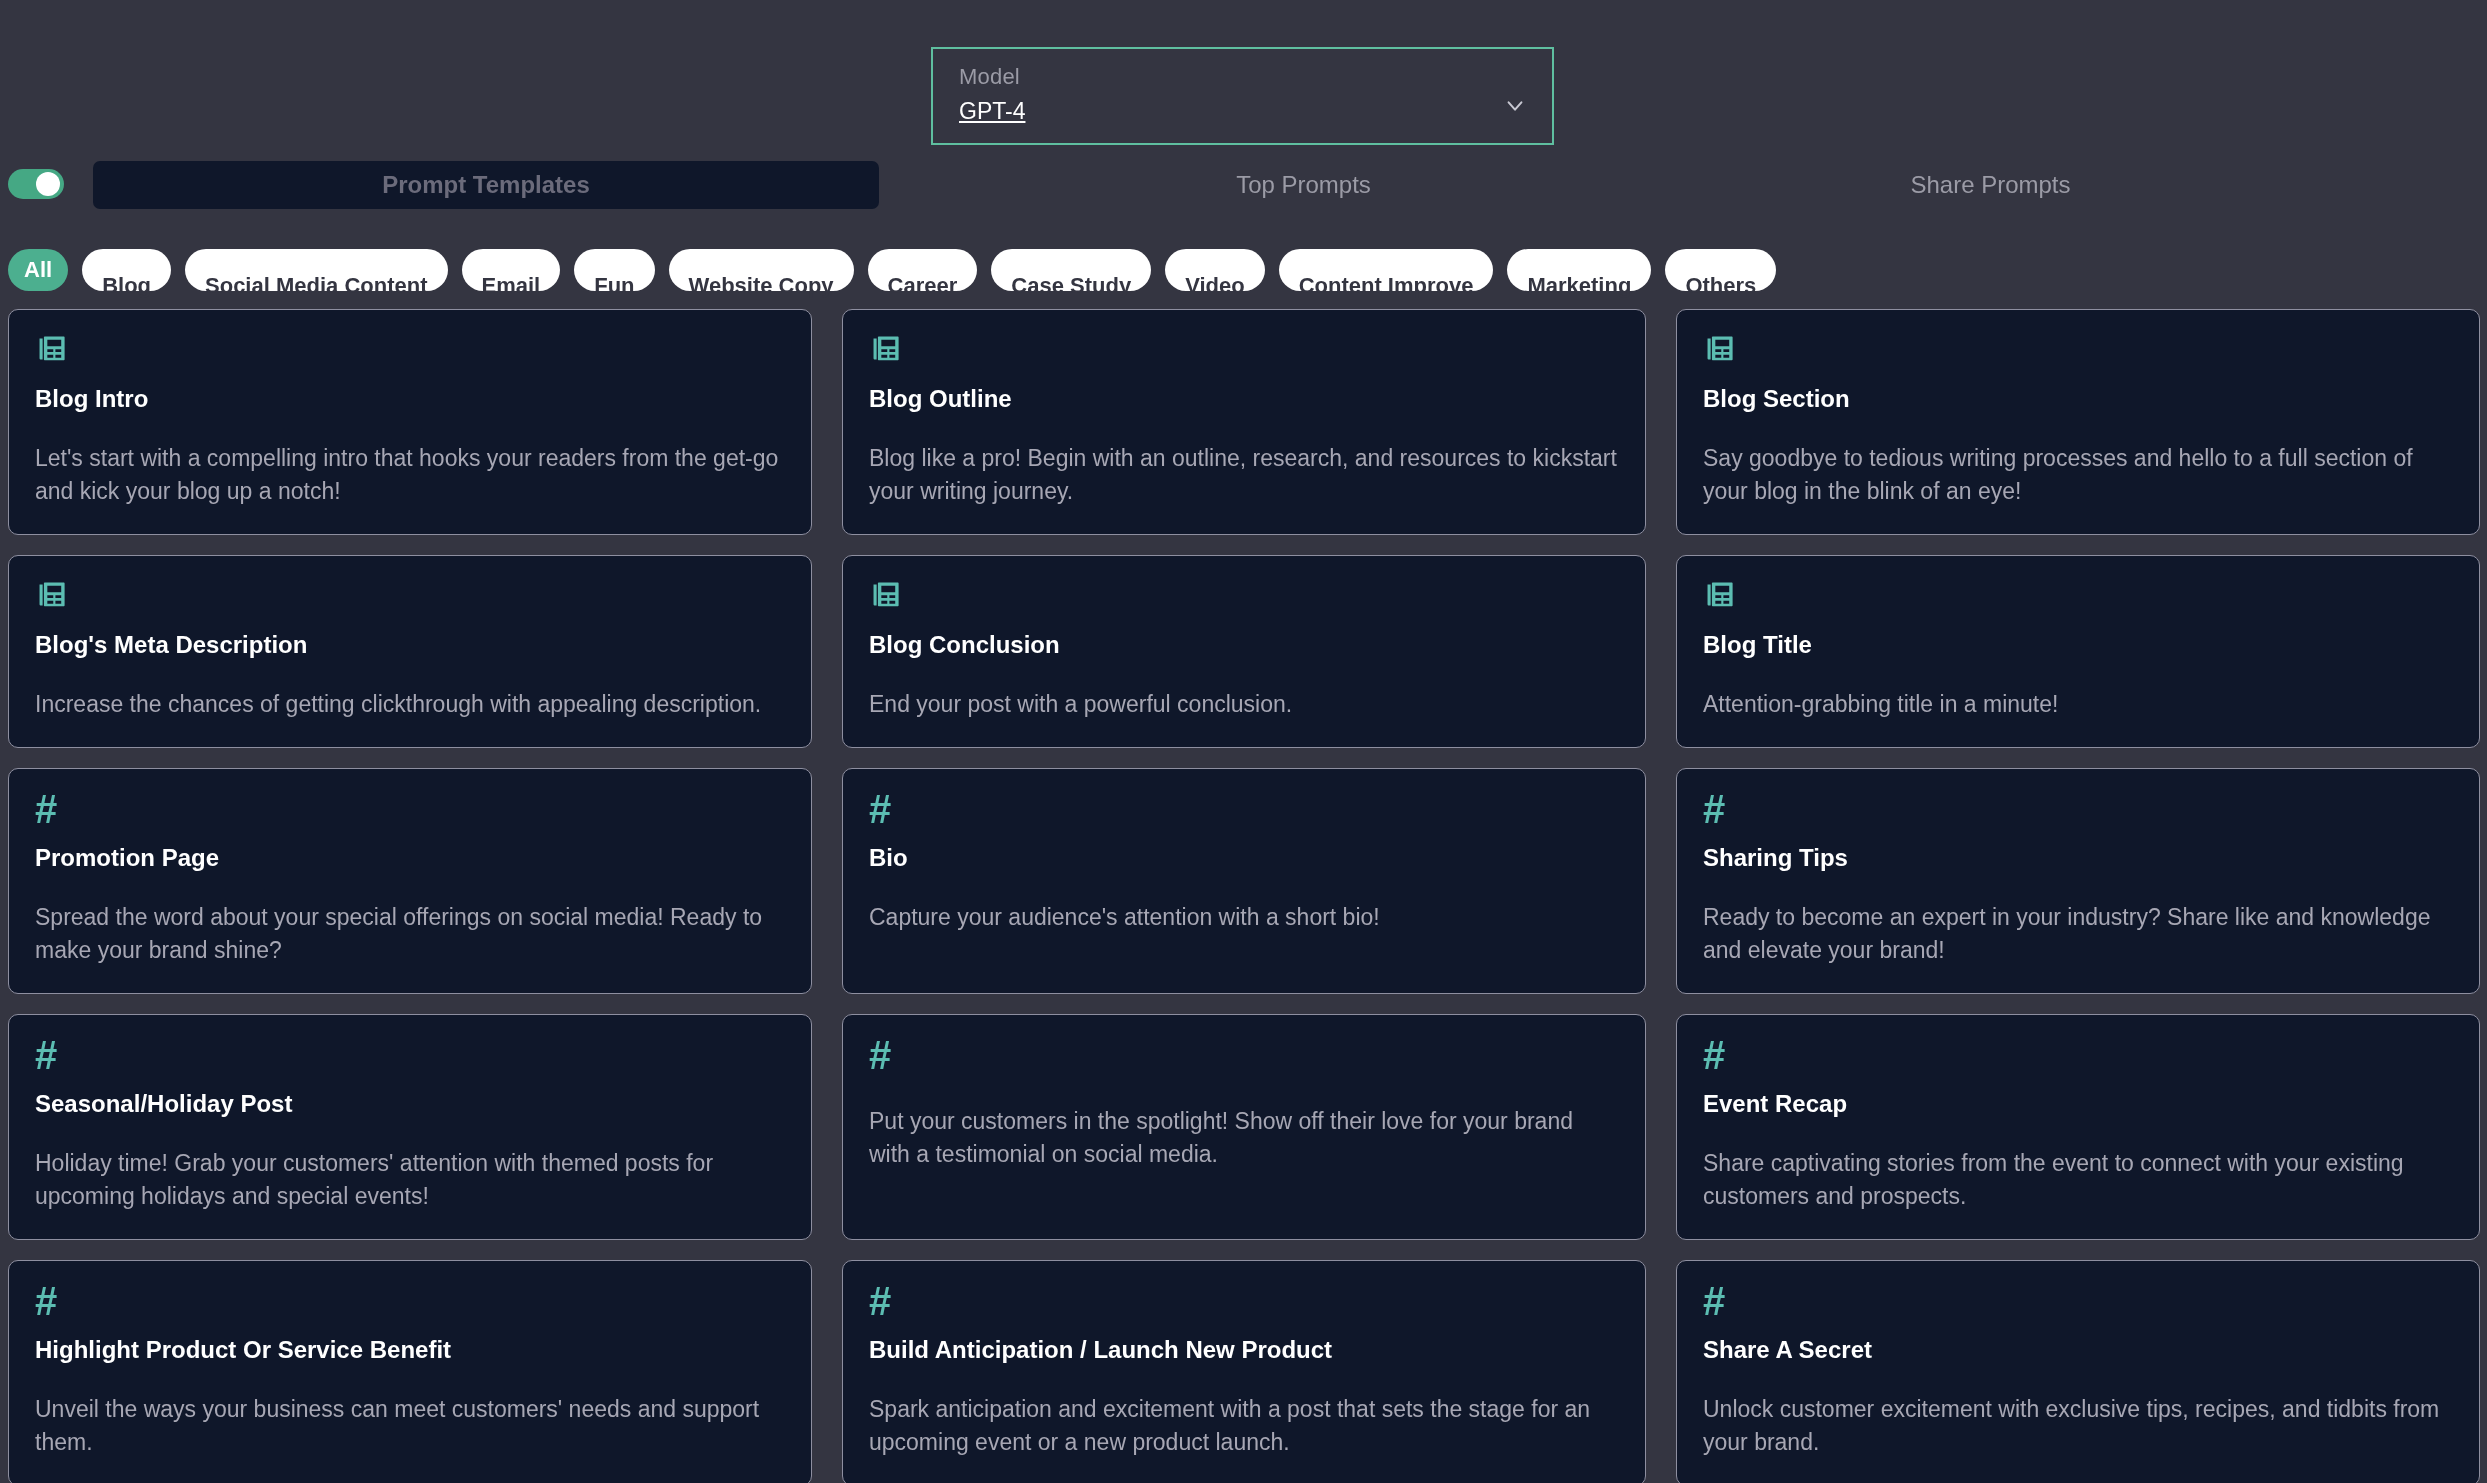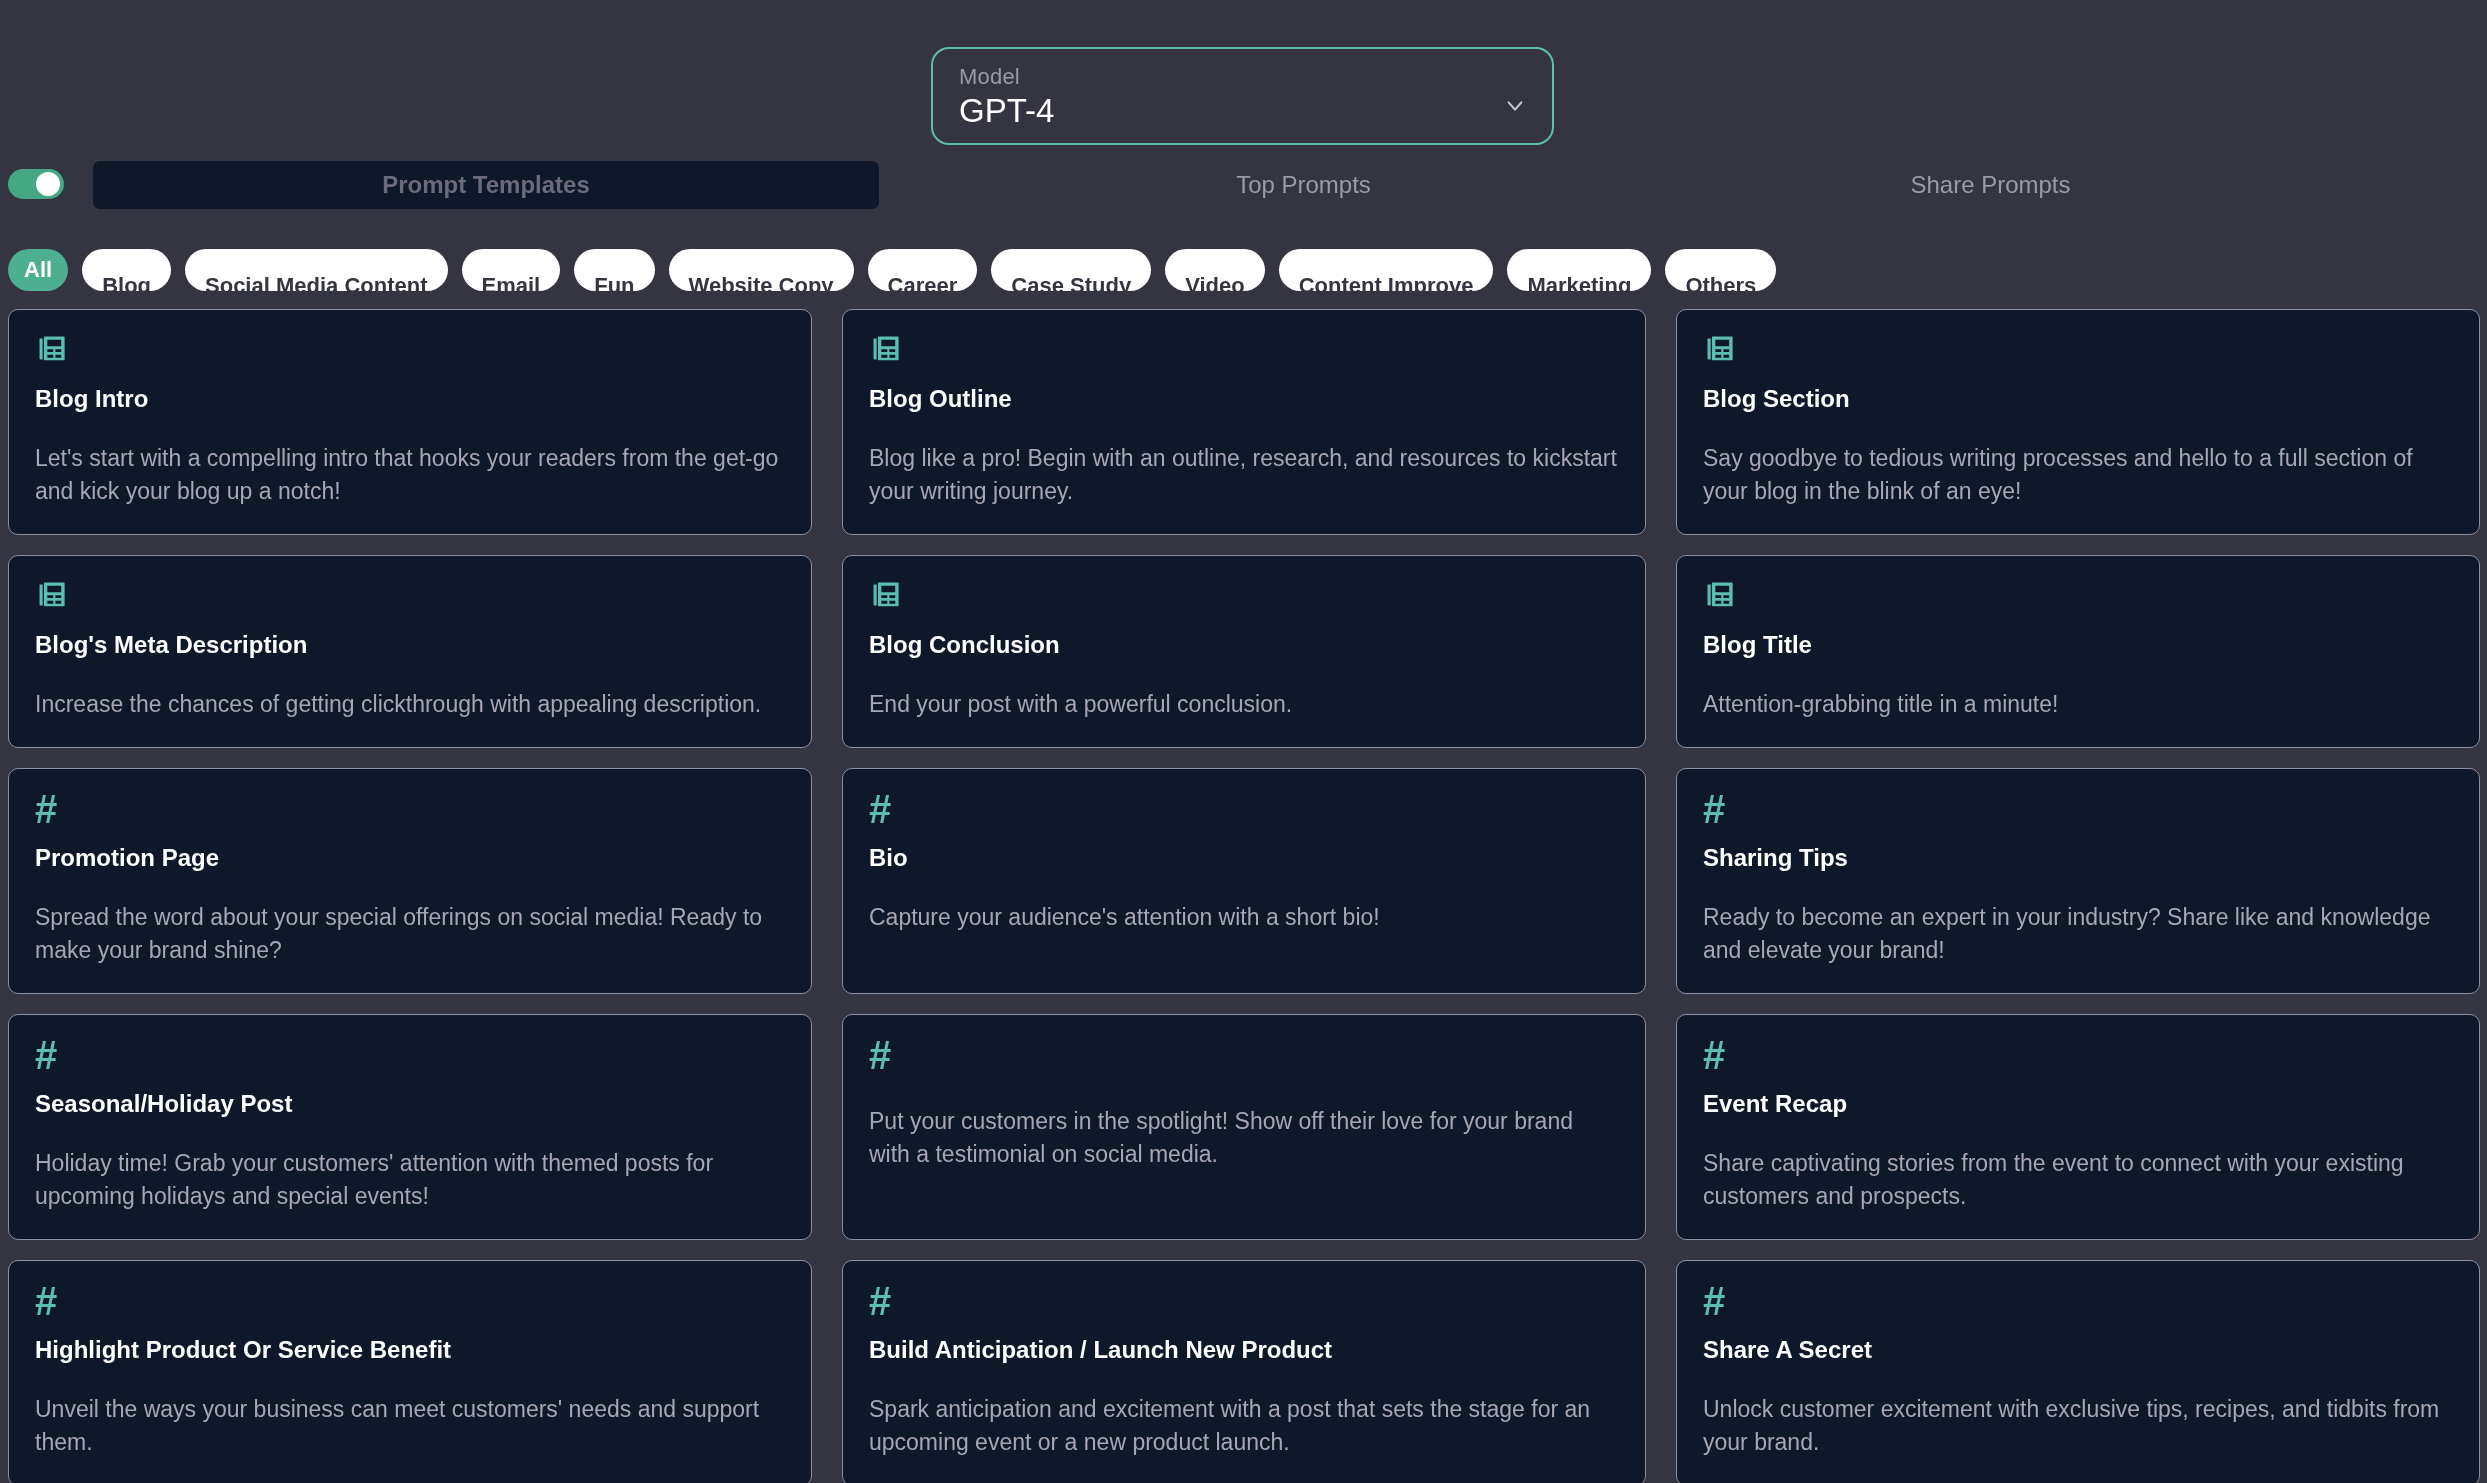--- a/index.html
+++ b/index.html
@@ -16,37 +16,38 @@
     position: relative;
     height: 151px;
   }
   .model-select {
     position: absolute;
     left: 931px;
     top: 47px;
     width: 623px;
     height: 98px;
     border: 2px solid #5fbfa0;
-    border-radius: 18px;
+    border-radius: 0;
     background: #343541;
     padding: 14px 24px 0 26px;
     cursor: pointer;
   }
   .model-label {
     color: #9b9ba6;
     font-size: 22px;
     line-height: 28px;
     letter-spacing: 0.2px;
   }
   .model-value {
     color: #ffffff;
-    font-size: 33px;
+    font-size: 23px;
     font-weight: 400;
     line-height: 36px;
     margin-top: 2px;
+    text-decoration: underline;
   }
   .model-chevron {
     position: absolute;
     right: 26px;
     top: 46px;
     width: 22px;
     height: 22px;
     pointer-events: none;
   }
   .model-chevron svg { display: block; }

